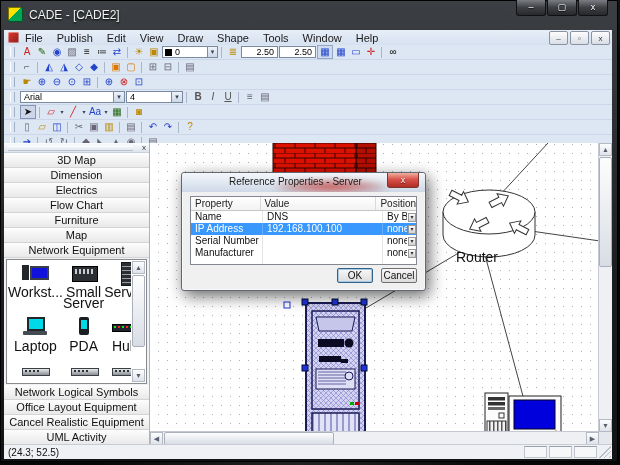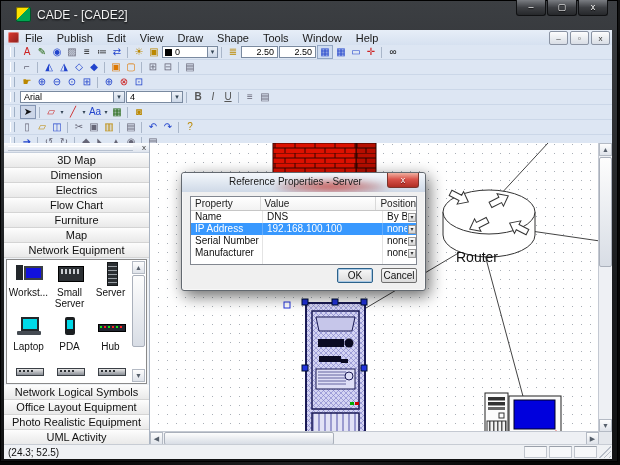--- a/index.html
+++ b/index.html
@@ -6,21 +6,21 @@
   body{width:620px;height:465px;position:relative;overflow:hidden;
        font-family:"Liberation Sans",sans-serif;
        background:#060606;
        background-image:radial-gradient(220px 90px at 80px 20px,rgba(200,200,205,.45),transparent 70%),
                         radial-gradient(260px 100px at 480px 10px,rgba(160,165,170,.35),transparent 70%),
                         radial-gradient(300px 120px at 300px 470px,rgba(120,125,130,.25),transparent 70%);}
   .window{position:absolute;left:0;top:0;width:618px;height:462px;
           background:linear-gradient(180deg,#3c3f43,#1b1d1f 60%,#121314);
           box-shadow:inset 0 0 0 1px #000;}
   
-  .titlebar{position:absolute;left:8px;top:0;right:0;height:30px;display:flex;align-items:flex-start;}
+  .titlebar{position:absolute;left:0;top:0;right:0;height:30px;display:flex;align-items:flex-start;}
   .app-icon{width:15px;height:15px;margin:7px 6px 0 8px;position:relative;
             background:linear-gradient(135deg,#ffe200 0 45%,#00a651 45% 100%);border-radius:2px;
             box-shadow:inset 0 0 0 1px rgba(0,0,0,.5);}
   .title-text{color:#f2f2f2;font-size:12px;margin-top:8px;text-shadow:0 1px 2px #000;}
   .win-controls{position:absolute;right:10px;top:0;display:flex;}
   .win-btn{width:28px;height:15px;margin-left:1px;display:flex;align-items:center;justify-content:center;
            color:#fff;font-size:9px;line-height:9px;
            background:linear-gradient(180deg,#7a7d82,#3e4044 50%,#26282b);
            border:1px solid #101113;border-top:none;border-radius:0 0 3px 3px;text-shadow:0 1px 1px #000;}
   
@@ -67,21 +67,21 @@
   .sb-header{height:9px;position:relative;background:linear-gradient(#fbfcfe,#dfe5ee);border-bottom:1px solid #c6cfdc;}
   .sb-header::before{content:"";position:absolute;left:4px;right:16px;top:3px;height:3px;
         border-top:1px solid #fff;border-bottom:1px solid #b6c0cf;}
   .sb-close{position:absolute;right:3px;top:0px;font-size:8px;color:#333;line-height:9px;}
   .cat-row{height:14px;display:flex;align-items:center;justify-content:center;font-size:11px;color:#111;
         background:linear-gradient(#fdfdfd,#e9e9e9);border-bottom:1px solid #d4d4d4;}
   .palette{flex:1;margin:1px 2px;border:1px solid #8a8a8a;background:#fff;position:relative;overflow:hidden;}
   .pal-grid{position:absolute;left:1px;top:2px;right:15px;bottom:0;display:grid;
         grid-template-columns:repeat(3,1fr);grid-auto-rows:min-content;row-gap:7px;overflow:hidden;}
   .pal-item{display:flex;flex-direction:column;align-items:center;}
-  .pal-label{font-size:10px;color:#111;text-align:center;line-height:11px;margin-top:3px;}
+  .pal-label{font-size:14px;color:#111;text-align:center;line-height:11px;margin-top:3px;}
   .pi{position:relative;width:30px;height:22px;}
   [data-icon="workstation"]::before{content:"";position:absolute;left:2px;top:3px;width:7px;height:15px;background:#23272b;}
   [data-icon="workstation"]::after{content:"";position:absolute;left:10px;top:4px;width:15px;height:10px;background:#1111dd;border:2px solid #3a3f45;}
   [data-icon="server"]::before{content:"";position:absolute;left:11px;top:0;width:9px;height:22px;
         background:repeating-linear-gradient(#2b2f33 0 3px,#9aa0a6 3px 4px);border:1px solid #15181a;}
   [data-icon="small-server"]::before{content:"";position:absolute;left:3px;top:4px;width:24px;height:14px;background:#2b2f33;border:1px solid #000;}
   [data-icon="small-server"]::after{content:"";position:absolute;left:6px;top:7px;width:18px;height:5px;
         background:repeating-linear-gradient(90deg,#c8ccd0 0 2px,#2b2f33 2px 4px);}
   [data-icon="laptop"]::before{content:"";position:absolute;left:7px;top:1px;width:14px;height:10px;background:#00d9e8;border:2px solid #23272b;}
   [data-icon="laptop"]::after{content:"";position:absolute;left:3px;top:15px;width:24px;height:4px;background:#454b52;border-radius:1px;}
@@ -350,21 +350,21 @@
               </div>
             </div>
           <div class="scr-btn" style="right:1px;top:1px">▲</div>
           <div class="scr-thumb" style="right:1px;top:15px;width:13px;height:72px"></div>
           <div class="scr-btn" style="right:1px;bottom:1px">▼</div>
         </div>
         <div>
 
         <div class="cat-row">Network Logical Symbols</div>
             <div class="cat-row">Office Layout Equipment</div>
-            <div class="cat-row">Photo Realistic Equipment</div>
+            <div class="cat-row">Cancel Realistic Equipment</div>
             <div class="cat-row">UML Activity</div>
           </div>
       </div>
 
       <div class="canvas">
         <svg width="450" height="294" viewBox="0 0 450 294">
           <defs>
             <pattern id="brick" width="20" height="10" patternUnits="userSpaceOnUse">
               <rect width="20" height="10" fill="#dd1100"></rect>
               <path d="M0,0 H20 M0,5 H20 M5,0 V5 M15,5 V10" stroke="#3a0500" stroke-width="1" fill="none"></path>

